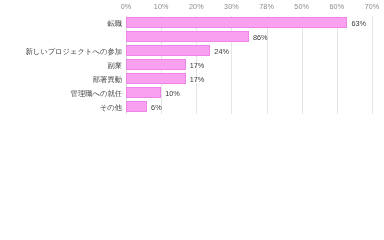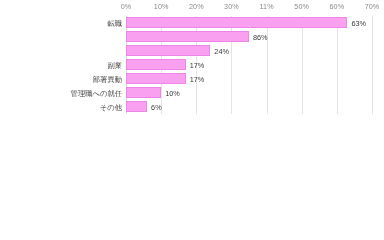--- a/index.html
+++ b/index.html
@@ -92,21 +92,21 @@
 </head>
 <body>
 
 <div id="chart-root">
 
   <div class="axis-labels">
       <span class="tick-label" style="left: 126px;">0%</span>
       <span class="tick-label" style="left: 161.143px;">10%</span>
       <span class="tick-label" style="left: 196.286px;">20%</span>
       <span class="tick-label" style="left: 231.429px;">30%</span>
-      <span class="tick-label" style="left: 266.571px;">11%</span>
+      <span class="tick-label" style="left: 266.571px;">78%</span>
       <span class="tick-label" style="left: 301.714px; text-align: right;">50%</span>
       <span class="tick-label" style="left: 336.857px;">60%</span>
       <span class="tick-label" style="left: 372px;">70%</span>
     </div>
 
   <div class="plot">
     <div>
         <div class="gridline axis-origin" style="left: 0px;"></div>
         <div class="gridline" style="left: 35.1429px;"></div>
         <div class="gridline" style="left: 70.2857px;"></div>
@@ -120,20 +120,21 @@
         <div class="row" style="top: 0px;">
           <span class="cat-label">転職</span>
           <div class="bar" style="width: 221.4px; background: rgb(249, 160, 240); border-color: rgb(239, 133, 232);"></div>
           <span class="bar-value" style="left: 221.4px;">63%</span>
         </div>
         <div class="row" style="top: 14px;">
           <div class="bar" style="width: 123px; background: rgb(249, 160, 240); border-color: rgb(239, 133, 232);"></div>
           <span class="bar-value" style="left: 123px;">86%</span>
         </div>
         <div class="row" style="top: 28px;">
+          <span class="cat-label">新しいプロジェクトへの参加</span>
           <div class="bar" style="width: 84.3429px; background: rgb(249, 160, 240); border-color: rgb(239, 133, 232);"></div>
           <span class="bar-value" style="left: 84.3429px;">24%</span>
         </div>
         <div class="row" style="top: 42px;">
           <span class="cat-label">副業</span>
           <div class="bar" style="width: 59.7429px; background: rgb(249, 160, 240); border-color: rgb(239, 133, 232);"></div>
           <span class="bar-value" style="left: 59.7429px;">17%</span>
         </div>
         <div class="row" style="top: 56px;">
           <span class="cat-label">部署異動</span>

